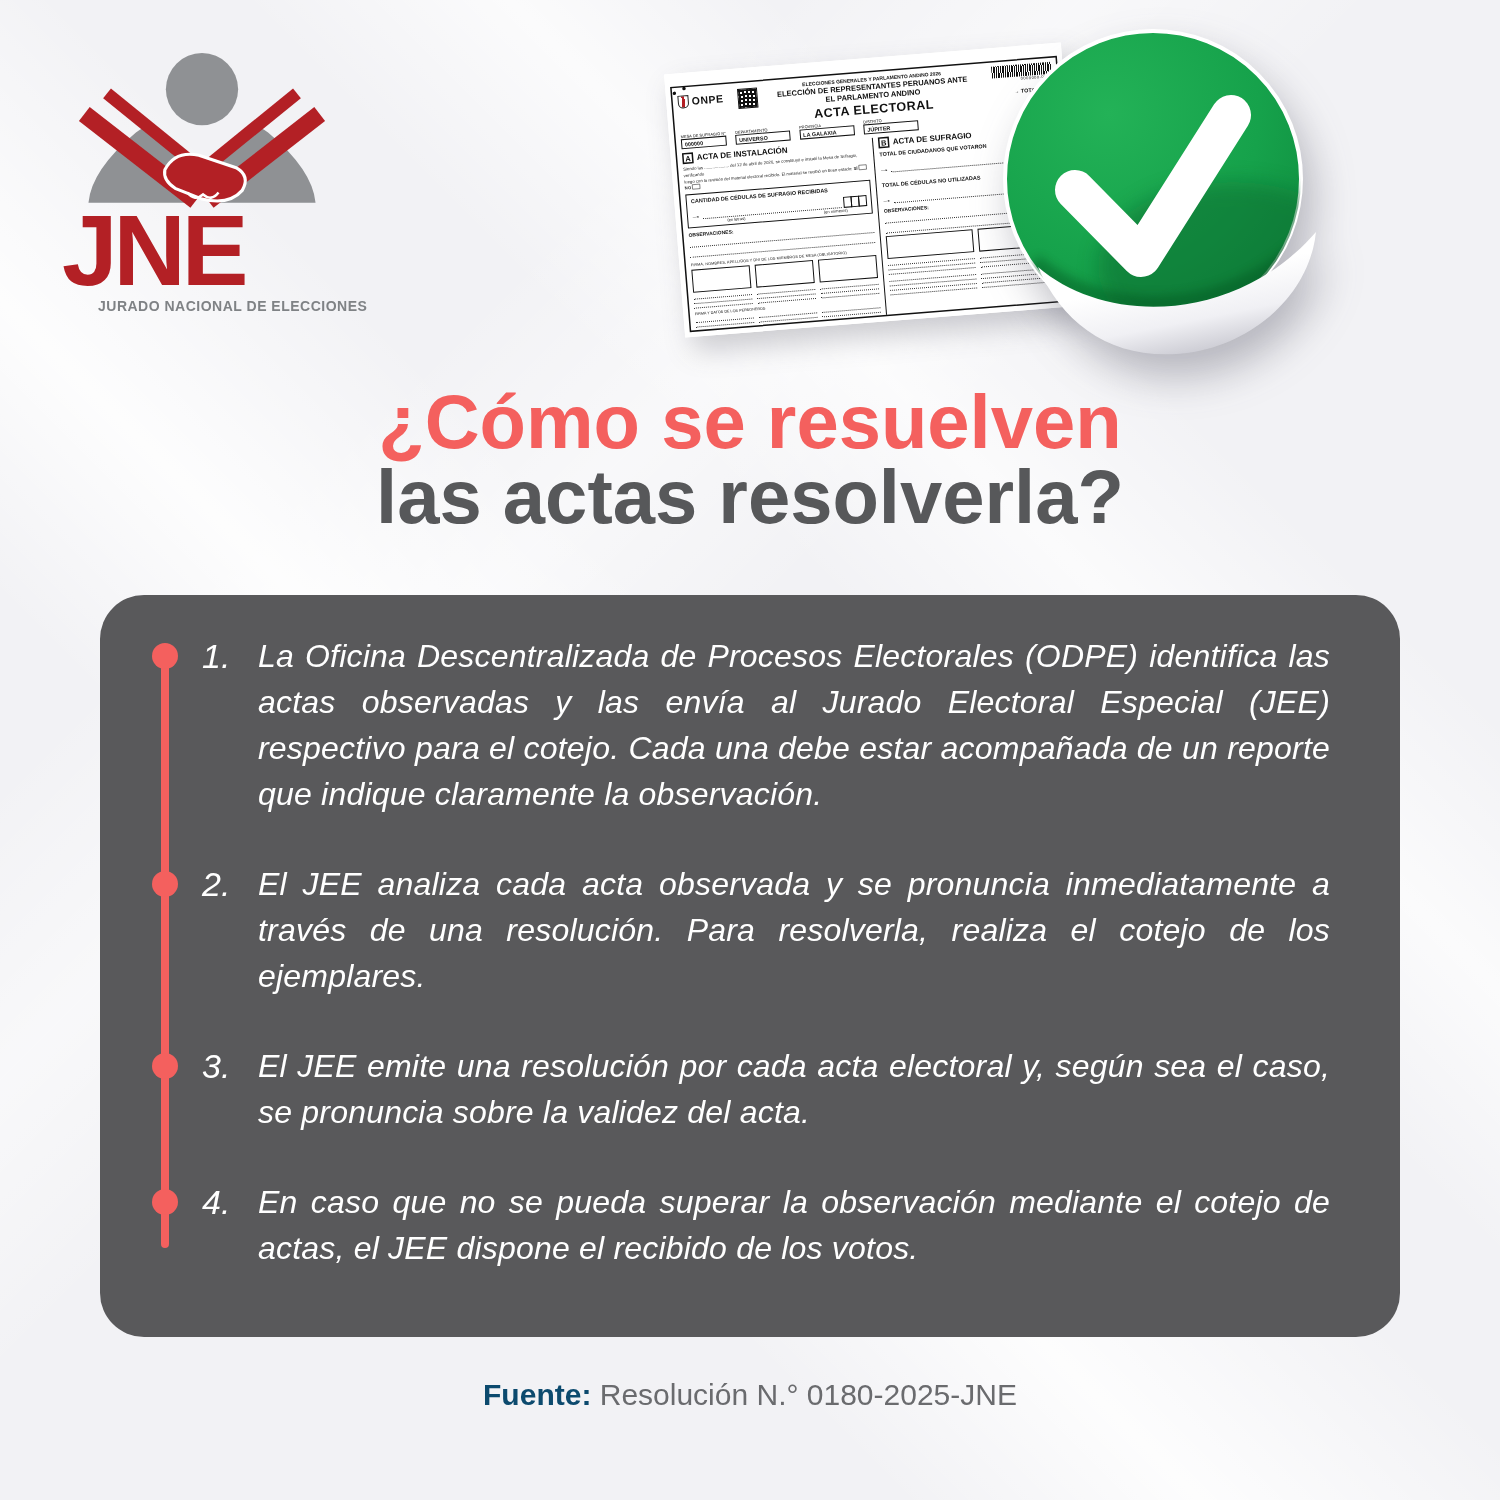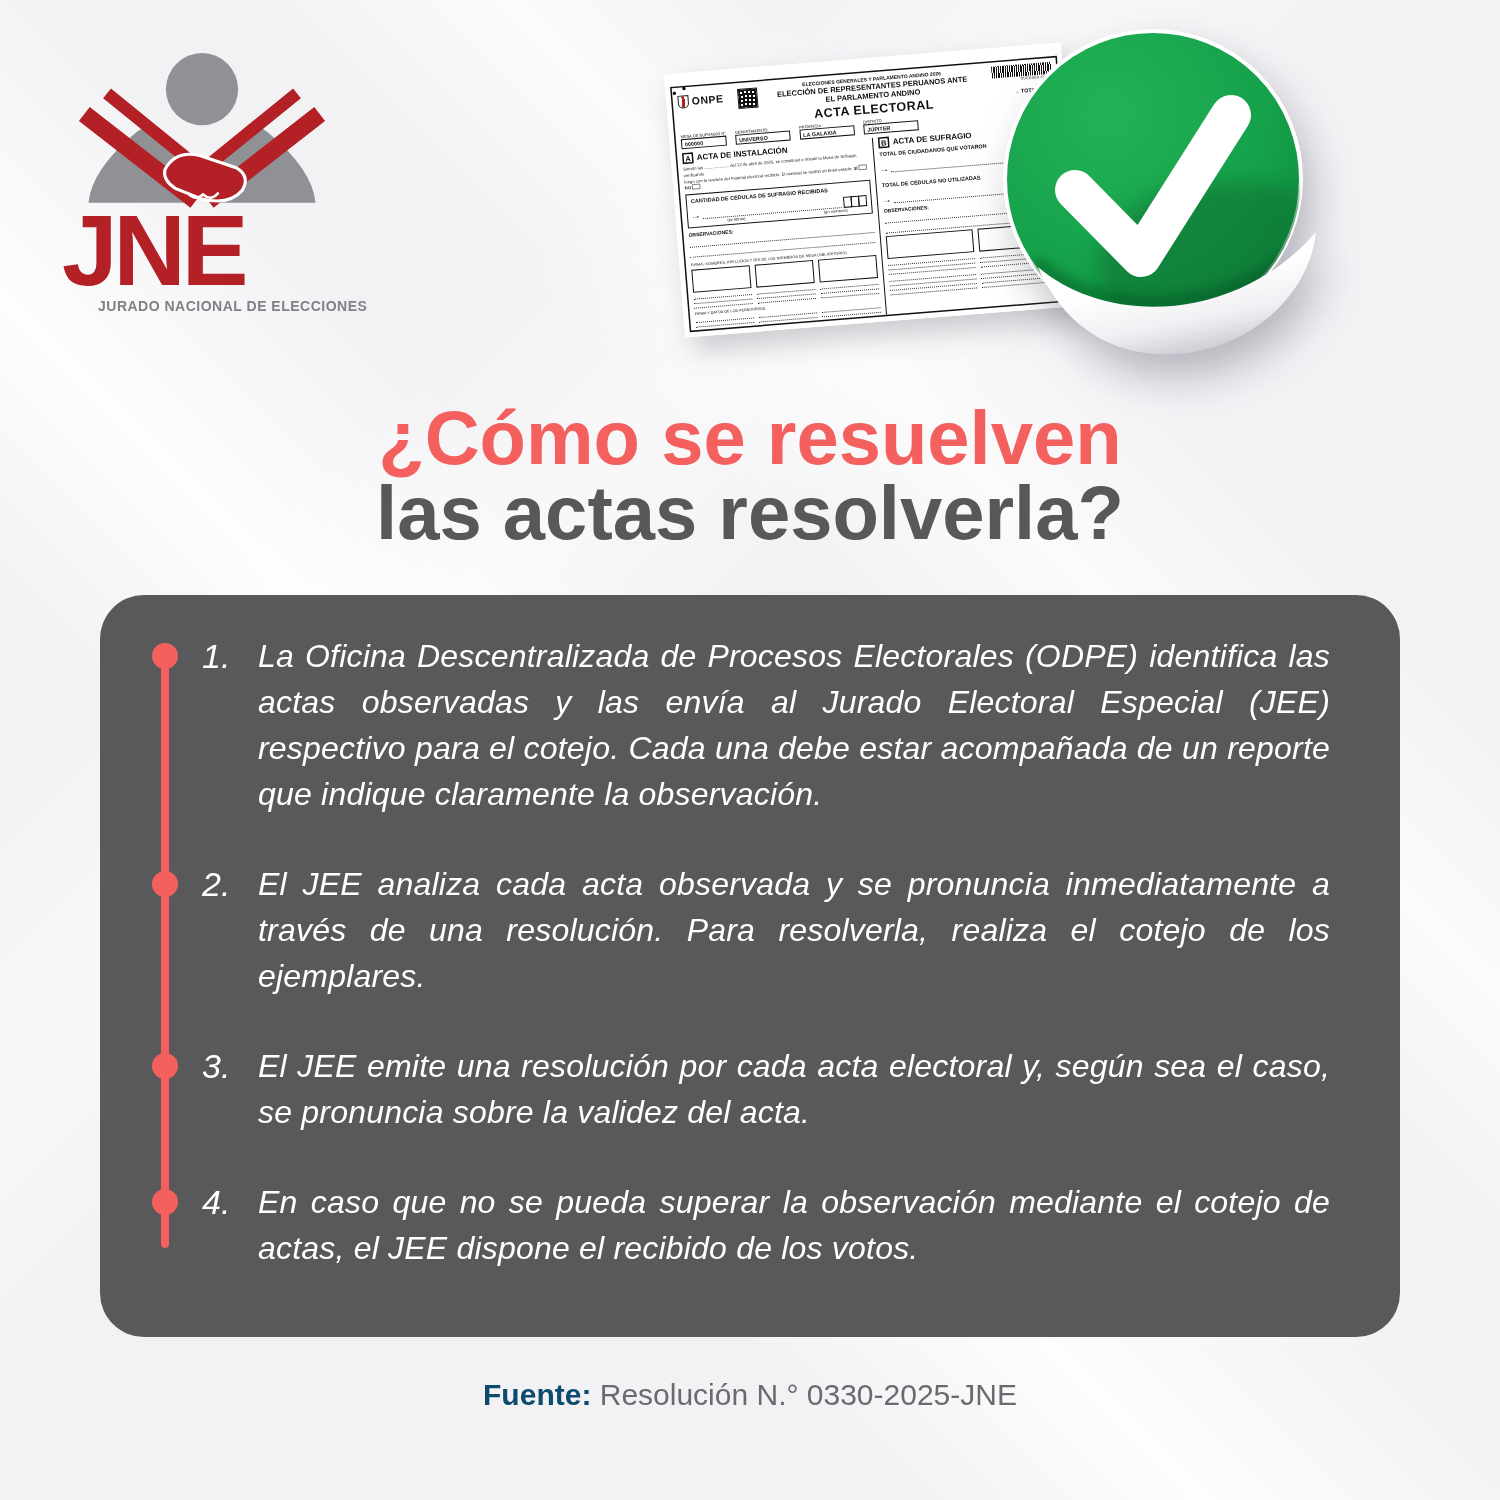--- a/index.html
+++ b/index.html
@@ -25,21 +25,21 @@
     font-size:100px; font-weight:700; color:#b32025; line-height:.84;
     letter-spacing:-4px; margin-top:-2px;
   }
   .jne-org{
     font-size:14px; font-weight:700; color:#7f8285; letter-spacing:.5px; margin-top:6px;
     white-space:nowrap;
     margin-left:36px;
   }
 
   
-  .title{ position:absolute; top:400px; left:0; width:100%; text-align:center; font-weight:700; }
+  .title{ position:absolute; top:384px; left:0; width:100%; text-align:center; font-weight:700; }
   .title .t1{ font-size:76px; line-height:1.0; color:#f4605e; }
   .title .t2{ font-size:76px; line-height:.97; color:#57585a; }
 
   
   .acta{
     position:absolute; left:674px; top:58px; width:398px; height:264px;
     background:#fff; transform:rotate(-4.6deg);
     box-shadow:8px 14px 28px rgba(80,80,95,.28);
     z-index:1;
   }
@@ -417,15 +417,15 @@
     </div>
 
     <div class="step">
       <span class="step-dot"></span>
       <span class="step-num">4.</span>
       <span class="step-text">En caso que no se pueda superar la observación mediante el cotejo de actas, el JEE dispone el recibido de los votos.</span>
     </div>
   </div>
 
   <div class="source">
-    <b>Fuente:</b><span> Resolución N.° 0330-2025-JNE</span>
+    <b>Fuente:</b><span> Resolución N.° 0180-2025-JNE</span>
   </div>
 </div>
 
 </body></html>

